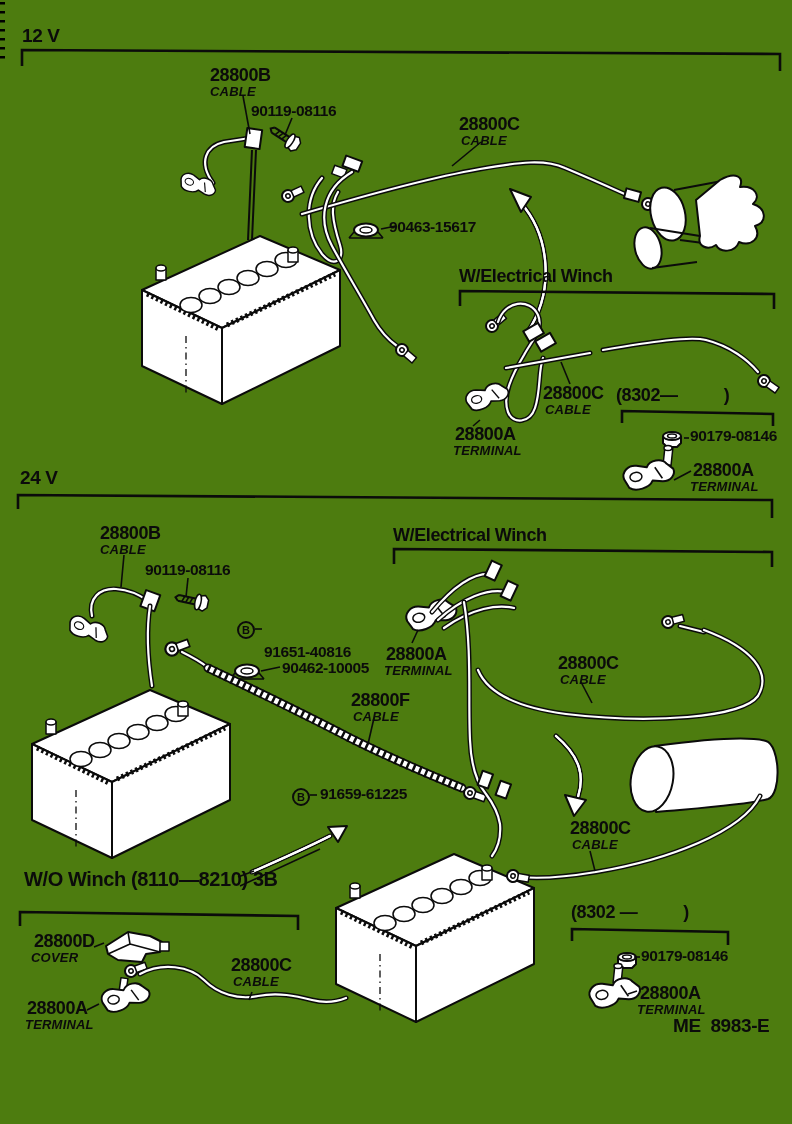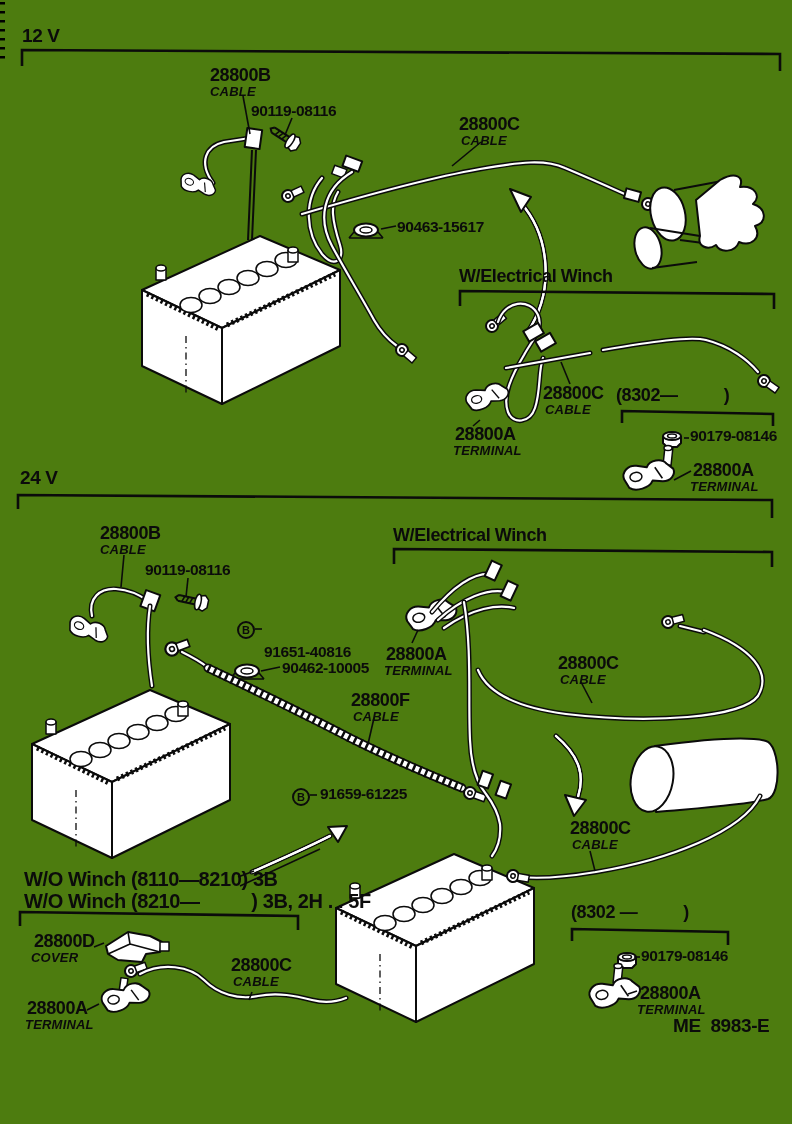--- a/index.html
+++ b/index.html
@@ -301,21 +301,21 @@
     </g>
   </g>
 </svg>
 
 <div class="lb s19" style="left:22px;top:26px">12 V</div>
 <div class="lb s18" style="left:210px;top:66px">28800B</div>
 <div class="lb s13" style="left:210px;top:85px">CABLE</div>
 <div class="lb s16" style="left:251px;top:103px">90119-08116</div>
 <div class="lb s18" style="left:459px;top:115px">28800C</div>
 <div class="lb s13" style="left:461px;top:134px">CABLE</div>
-<div class="lb s16" style="left:397px;top:219px">90463-15617</div>
+<div class="lb s16" style="left:389px;top:219px">90463-15617</div>
 <div class="lb s18" style="left:459px;top:267px">W/Electrical Winch</div>
 <div class="lb s18" style="left:543px;top:384px">28800C</div>
 <div class="lb s13" style="left:545px;top:403px">CABLE</div>
 <div class="lb s18" style="left:616px;top:386px">(8302—          )</div>
 <div class="lb s18" style="left:455px;top:425px">28800A</div>
 <div class="lb s13" style="left:453px;top:444px">TERMINAL</div>
 <div class="lb s16" style="left:690px;top:428px">90179-08146</div>
 <div class="lb s18" style="left:693px;top:461px">28800A</div>
 <div class="lb s13" style="left:690px;top:480px">TERMINAL</div>
 
@@ -331,21 +331,20 @@
 <div class="lb s13" style="left:384px;top:664px">TERMINAL</div>
 <div class="lb s18" style="left:558px;top:654px">28800C</div>
 <div class="lb s13" style="left:560px;top:673px">CABLE</div>
 <div class="lb s18" style="left:351px;top:691px">28800F</div>
 <div class="lb s13" style="left:353px;top:710px">CABLE</div>
 <div class="cb" style="left:292px;top:788px">B</div>
 <div class="lb s16" style="left:320px;top:786px">91659-61225</div>
 <div class="lb s18" style="left:570px;top:819px">28800C</div>
 <div class="lb s13" style="left:572px;top:838px">CABLE</div>
 <div class="lb s17" style="left:24px;top:869px">W/O Winch (8110—8210) 3B</div>
-<div class="lb s17" style="left:24px;top:891px">W/O Winch (8210—          ) 3B, 2H . . 5F</div>
 <div class="lb s18" style="left:34px;top:932px">28800D</div>
 <div class="lb s13" style="left:31px;top:951px">COVER</div>
 <div class="lb s18" style="left:231px;top:956px">28800C</div>
 <div class="lb s13" style="left:233px;top:975px">CABLE</div>
 <div class="lb s18" style="left:27px;top:999px">28800A</div>
 <div class="lb s13" style="left:25px;top:1018px">TERMINAL</div>
 <div class="lb s18" style="left:571px;top:903px">(8302 —          )</div>
 <div class="lb s16" style="left:641px;top:948px">90179-08146</div>
 <div class="lb s18" style="left:640px;top:984px">28800A</div>
 <div class="lb s13" style="left:637px;top:1003px">TERMINAL</div>

